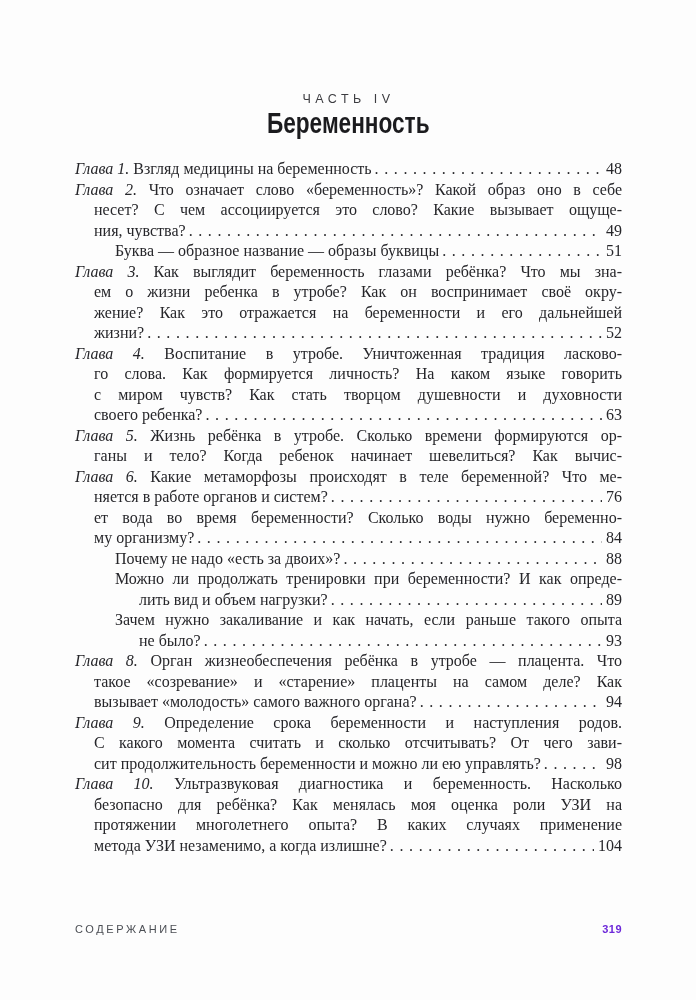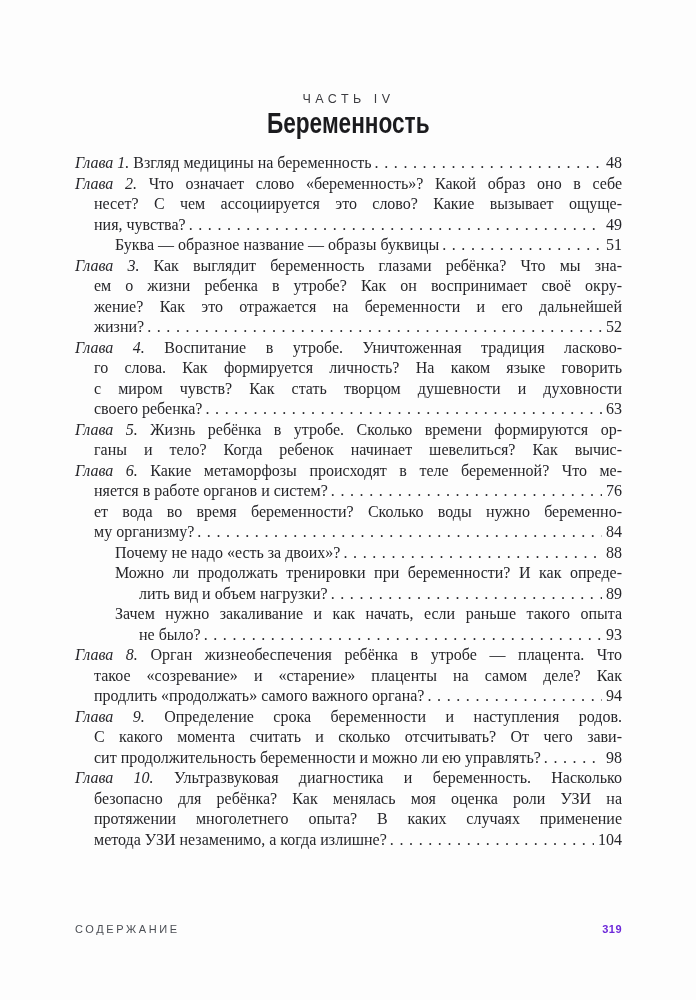--- a/index.html
+++ b/index.html
@@ -37,21 +37,21 @@
     font-size: 29px;
     line-height: 30px;
     color: #1b1b1e;
   }
   .title .title-inner {
     display: inline-block;
     transform: scaleX(0.78);
     transform-origin: center;
     white-space: nowrap;
   }
-  .toc { margin-top: 15px; }
+  .toc { margin-top: 21px; }
   .entry { margin: 0; }
   .line {
     font-size: 16px;
     line-height: 20.5px;
     color: #26262a;
   }
   .line.mid {
     text-align: justify;
     text-align-last: justify;
   }
@@ -191,21 +191,21 @@
           <div class="line last">
             <span class="txt">не было?</span>
             <span class="leader"></span>
             <span class="pg">93</span>
           </div>
         </div>
         <div class="entry chapter">
           <div class="line first mid"><span class="txt"><span class="label">Глава 8. </span>Орган жизнеобеспечения ребёнка в утробе — плацента. Что</span></div>
           <div class="line mid"><span class="txt">такое «созревание» и «старение» плаценты на самом деле? Как</span></div>
           <div class="line last">
-            <span class="txt">продлить «продолжать» самого важного органа?</span>
+            <span class="txt">вызывает «молодость» самого важного органа?</span>
             <span class="leader"></span>
             <span class="pg">94</span>
           </div>
         </div>
         <div class="entry chapter">
           <div class="line first mid"><span class="txt"><span class="label">Глава 9. </span>Определение срока беременности и наступления родов.</span></div>
           <div class="line mid"><span class="txt">С какого момента считать и сколько отсчитывать? От чего зави-</span></div>
           <div class="line last">
             <span class="txt">сит продолжительность беременности и можно ли ею управлять?</span>
             <span class="leader"></span>

